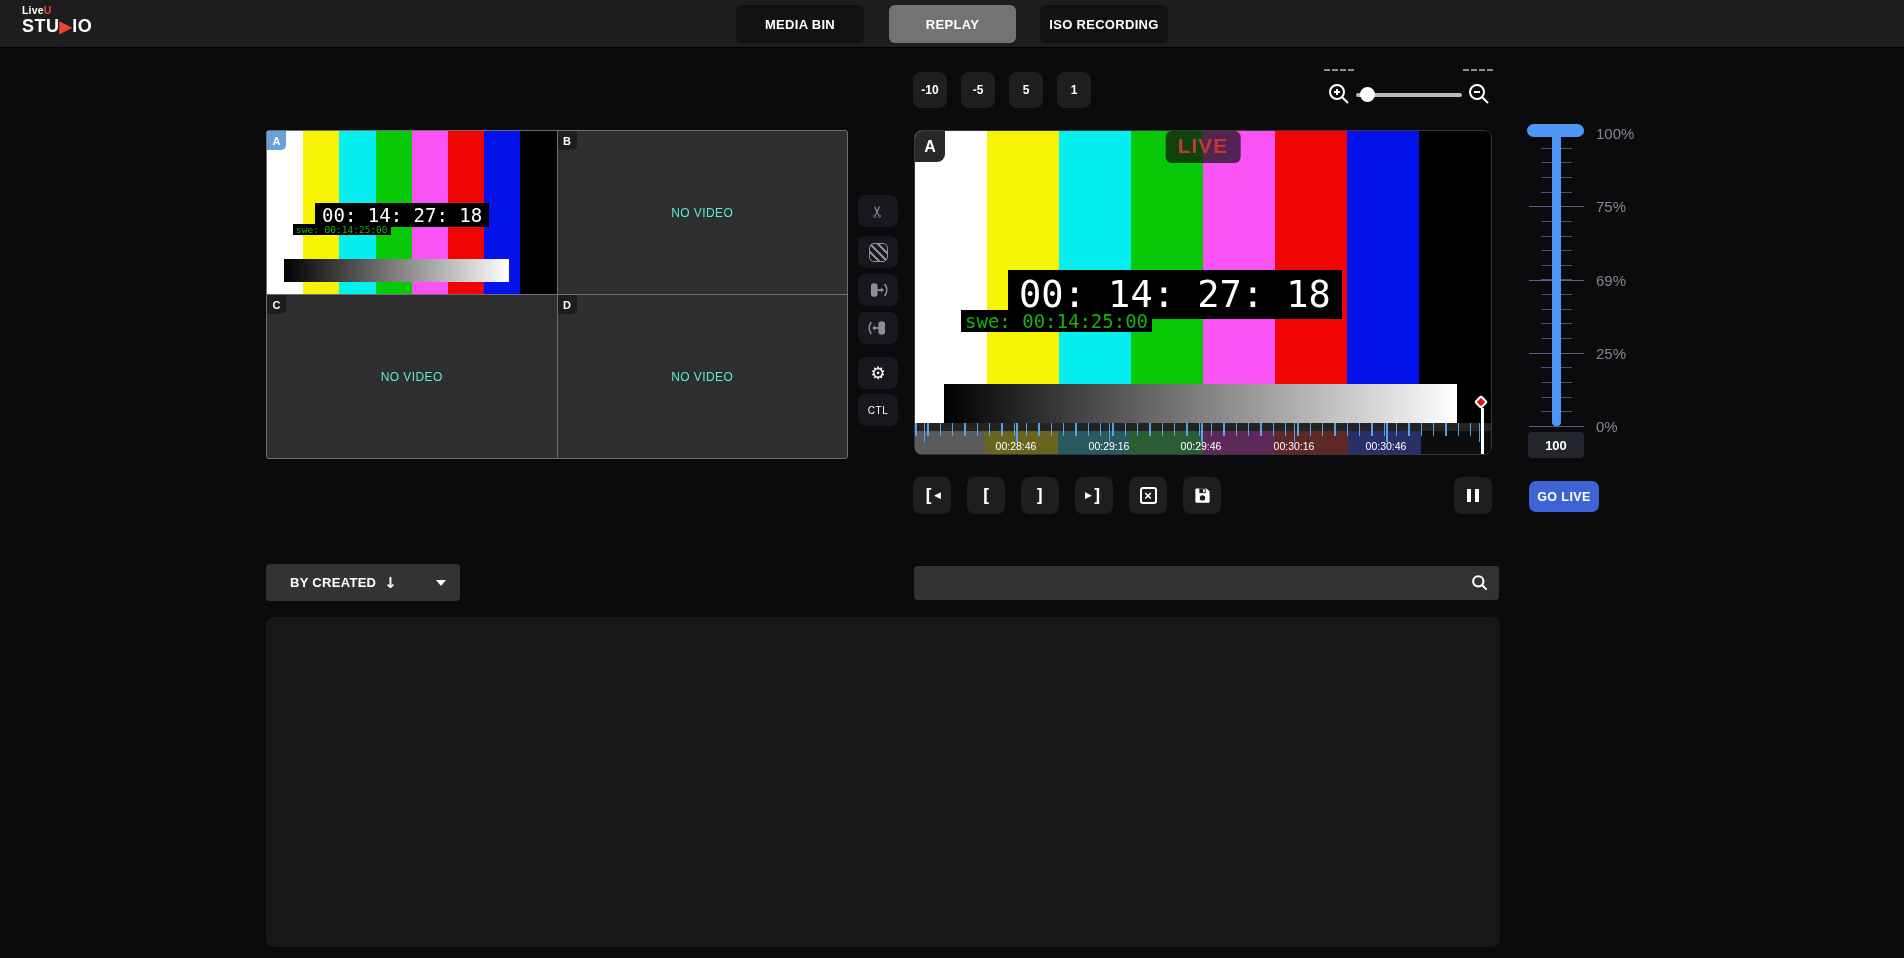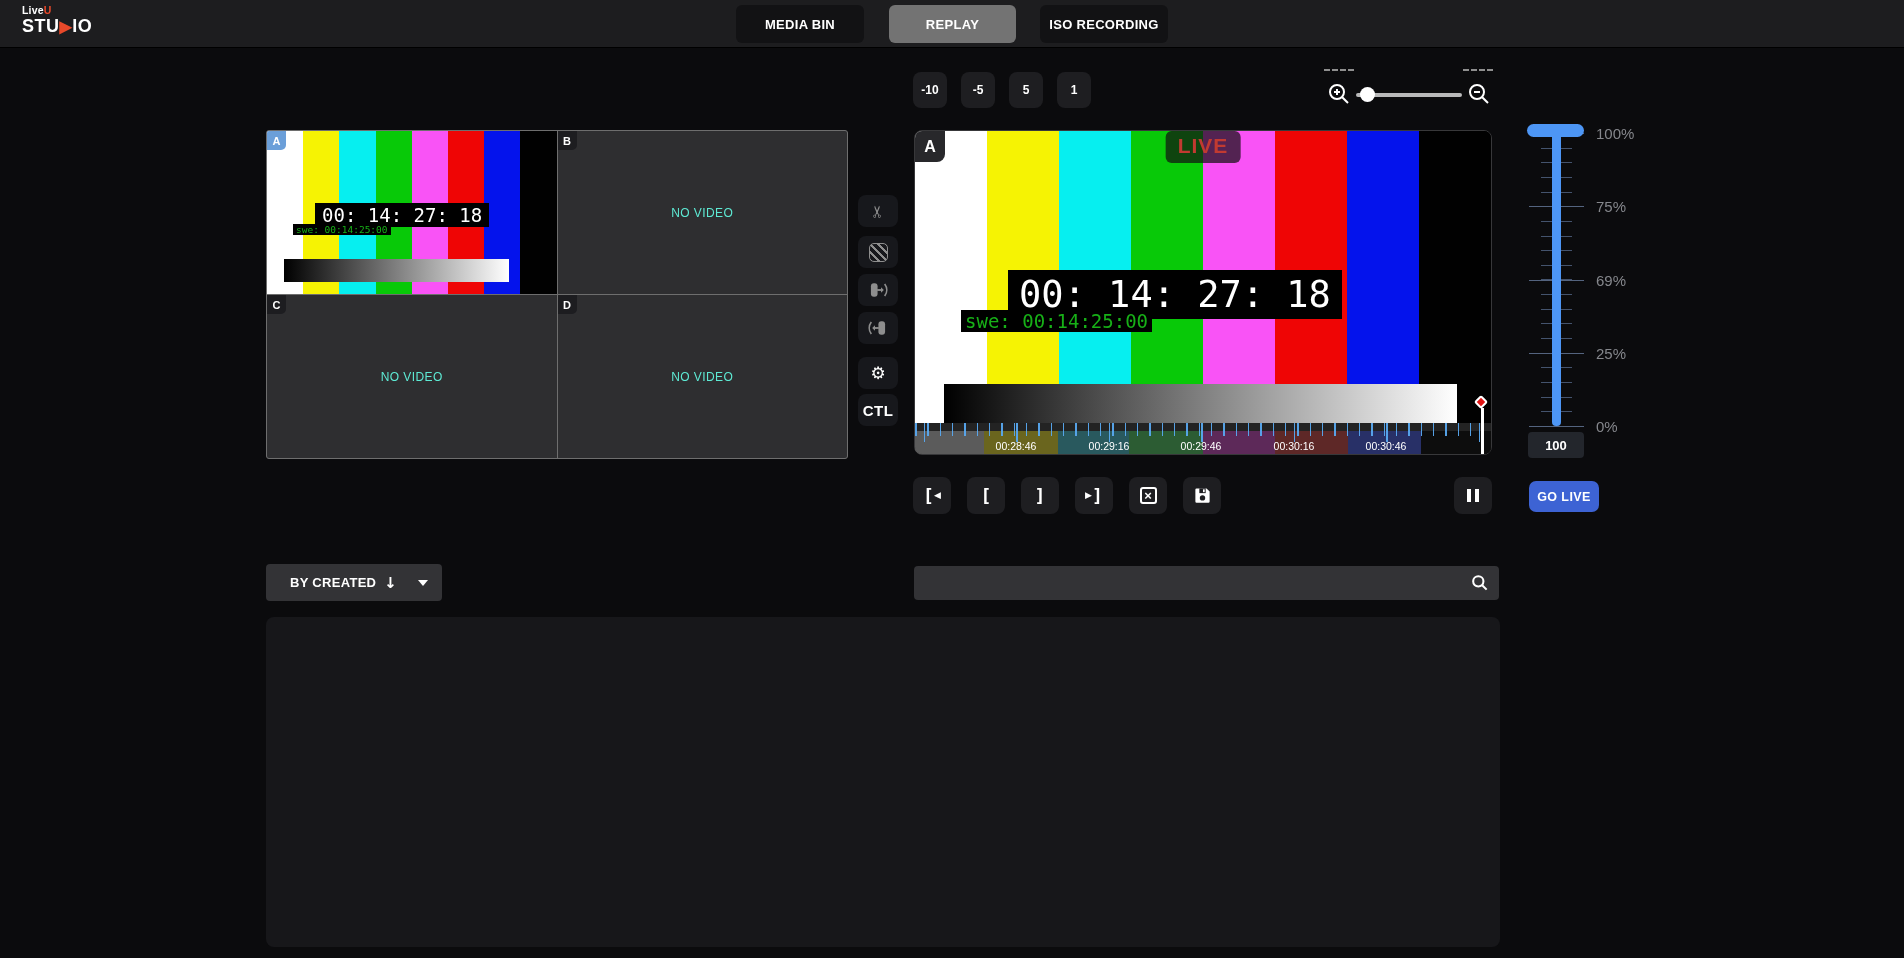--- a/index.html
+++ b/index.html
@@ -42,21 +42,21 @@
   .mvA .tc-src { left:26px; top:93px; font-size:9.5px; padding:0 3px; }
   .mvA .graybar { left:17px; top:128px; width:225px; height:23px; }
 
   
   .toolbtn { position:absolute; left:858px; width:40px; height:32px; background:#17181c; border-radius:8px;
              display:flex; align-items:center; justify-content:center; cursor:pointer; color:#8e8e8e; }
   .scissors-glyph { display:inline-block; transform:rotate(-90deg); font-size:16px; color:#8e8e8e; font-family:"DejaVu Sans", sans-serif; }
   .stripes { width:19px; height:19px; border-radius:5px; border:1.5px solid #8e8e8e;
              background:repeating-linear-gradient(45deg,#8e8e8e 0 2px,transparent 2px 5.5px); }
   .gear-glyph { font-size:17px; color:#fff; font-family:"DejaVu Sans", sans-serif; }
-  .ctl { color:#fff; font-weight:700; font-size:15px; letter-spacing:.5px; }
+  .ctl { color:#fff; font-weight:400; font-size:10px; letter-spacing:.5px; }
 
   
   .jump { position:absolute; top:72px; width:34px; height:36px; background:#1e1e21; border-radius:8px; color:#fff;
           font-weight:700; font-size:12px; display:flex; align-items:center; justify-content:center; cursor:pointer; }
 
   
   .dashes { position:absolute; width:30px; height:0; border-top:2px dashed #8f8f8f; }
   .magbtn { position:absolute; width:24px; height:24px; cursor:pointer; }
   .ztrack { position:absolute; left:1356px; top:93px; width:106px; height:4px; background:#b9b9b9; border-radius:2px; cursor:pointer; }
   .zknob { position:absolute; left:1360px; top:87px; width:15px; height:15px; border-radius:50%; background:#fff; cursor:grab; }
@@ -103,21 +103,21 @@
       background:repeating-linear-gradient(to bottom, #54647f 0 1px, transparent 1px 73.25px); }
   .fd-track { position:absolute; left:1552px; top:126px; width:9px; height:300px; background:#4d96f5; border-radius:4px; cursor:pointer; }
   .fd-handle { position:absolute; left:1527px; top:124px; width:57px; height:13px; background:#4d96f5; border-radius:7px; cursor:grab; }
   .fd-lab { position:absolute; left:1596px; width:60px; font-size:15px; color:#85878c; }
   .fd-value { position:absolute; left:1528px; top:432px; width:56px; height:26px; background:#23262c; border-radius:4px;
               display:flex; align-items:center; justify-content:center; font-weight:700; font-size:13px; color:#fff; }
   .golive { position:absolute; left:1529px; top:481px; width:70px; height:31px; background:#3d63d4; border-radius:7px;
             color:#fff; font-weight:700; font-size:12.5px; letter-spacing:.4px; display:flex; align-items:center; justify-content:center; cursor:pointer; }
 
   
-  .sortbtn { position:absolute; left:266px; top:564px; width:176px; height:37px; background:#333336; border-radius:4px;
+  .sortbtn { position:absolute; left:266px; top:564px; width:194px; height:37px; background:#333336; border-radius:4px;
              display:flex; align-items:center; cursor:pointer; }
   .sortbtn .stext { margin-left:24px; font-size:13px; font-weight:600; letter-spacing:.3px; }
   .sortbtn .sarrow { margin-left:8px; font-size:15px; font-weight:700; font-family:"DejaVu Sans", sans-serif; }
   .caret { position:absolute; right:14px; top:16px; width:0; height:0; border-left:5px solid transparent; border-right:5px solid transparent; border-top:6px solid #fff; }
   .searchbar { position:absolute; left:914px; top:566px; width:585px; height:34px; background:#333336; border-radius:4px; }
   .searchbar input { position:absolute; left:10px; top:0; width:540px; height:34px; background:transparent; border:none; outline:none;
                      color:#fff; font-size:13px; font-family:"Liberation Sans", sans-serif; }
   .search-ic { position:absolute; right:10px; top:7px; }
 
   

